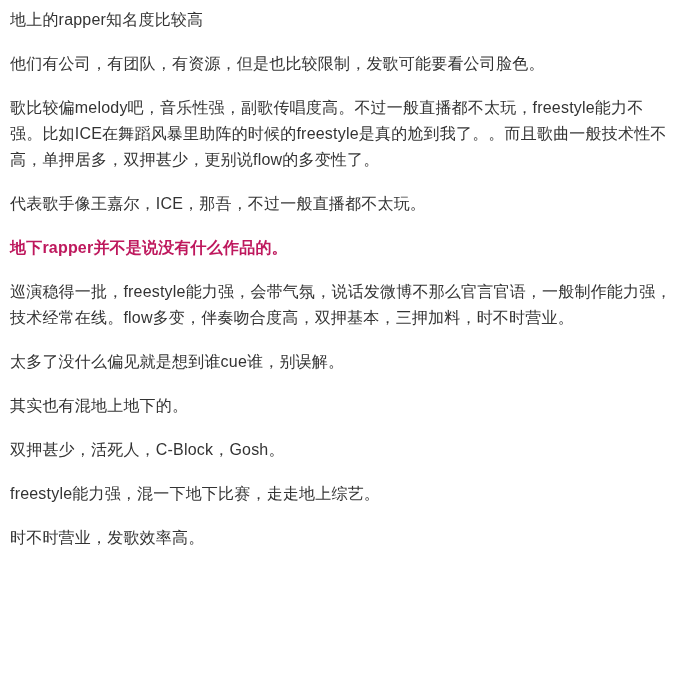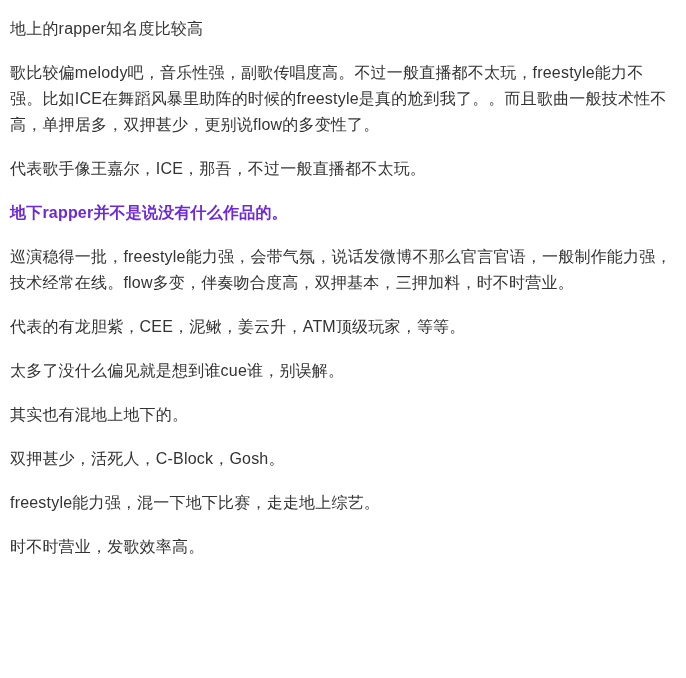--- a/index.html
+++ b/index.html
@@ -14,38 +14,38 @@
   }
   .article-body {
     box-sizing: border-box;
     width: 686px;
     padding: 7px 14px 0 10px;
     font-family: "Liberation Sans", "DejaVu Sans", sans-serif;
     font-size: 16px;
     color: #333333;
   }
   .article-body p {
-    margin: 9px 0 18px 0;
+    margin: 0 0 18px 0;
     line-height: 26px;
     letter-spacing: 0.2px;
     word-break: break-word;
   }
   .article-body p.bold {
     font-weight: 700;
-    color: #6d28d9;
+    color: #be185d;
   }
 </style>
 </head>
 <body>
 
 <div class="article-body">
   <p>地上的rapper知名度比较高</p>
+  <p>他们有公司，有团队，有资源，但是也比较限制，发歌可能要看公司脸色。</p>
   <p>歌比较偏melody吧，音乐性强，副歌传唱度高。不过一般直播都不太玩，freestyle能力不强。比如ICE在舞蹈风暴里助阵的时候的freestyle是真的尬到我了。。而且歌曲一般技术性不高，单押居多，双押甚少，更别说flow的多变性了。</p>
   <p>代表歌手像王嘉尔，ICE，那吾，不过一般直播都不太玩。</p>
   <p class="bold">地下rapper并不是说没有什么作品的。</p>
   <p>巡演稳得一批，freestyle能力强，会带气氛，说话发微博不那么官言官语，一般制作能力强，技术经常在线。flow多变，伴奏吻合度高，双押基本，三押加料，时不时营业。</p>
-  <p>代表的有龙胆紫，CEE，泥鳅，姜云升，ATM顶级玩家，等等。</p>
   <p>太多了没什么偏见就是想到谁cue谁，别误解。</p>
   <p>其实也有混地上地下的。</p>
   <p>双押甚少，活死人，C-Block，Gosh。</p>
   <p>freestyle能力强，混一下地下比赛，走走地上综艺。</p>
   <p>时不时营业，发歌效率高。</p>
 </div>
 
 </body></html>

